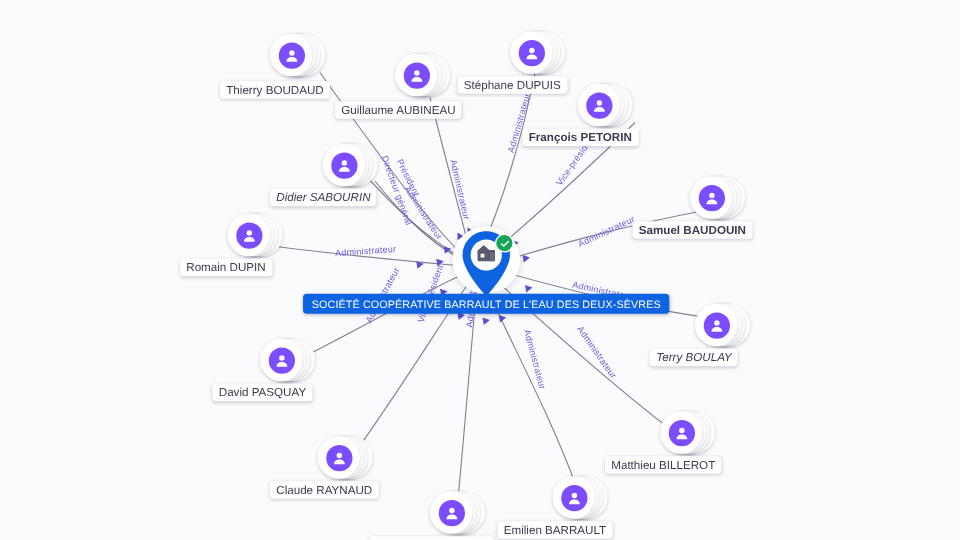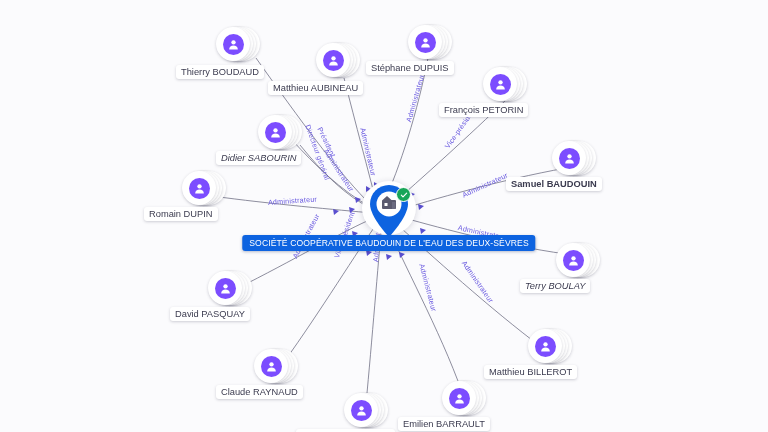--- a/index.html
+++ b/index.html
@@ -150,41 +150,41 @@
     <div class="card c3"></div>
     <div class="card c4">
       <span class="avatar">
         <svg width="13" height="13" viewBox="0 0 24 24">
             <circle cx="12" cy="8" r="4" fill="#fff"></circle>
             <path d="M4 21c0-4.4 3.6-7 8-7s8 2.6 8 7z" fill="#fff"></path>
           </svg>
       </span>
     </div>
   </div>
-  <div class="name-pill" style="left:-48px;top:38px;">Matthieu AUBINEAU</div>
+  <div class="name-pill" style="left:-48px;top:38px;">Guillaume AUBINEAU</div>
 </div>
 
 <div class="person" style="left:430px;top:44px;text-align:right;">
   <div class="stack">
     <div class="card c1"></div>
     <div class="card c2"></div>
     <div class="card c3"></div>
     <div class="card c4">
       <span class="avatar">
         <svg width="13" height="13" viewBox="0 0 24 24">
             <circle cx="12" cy="8" r="4" fill="#fff"></circle>
             <path d="M4 21c0-4.4 3.6-7 8-7s8 2.6 8 7z" fill="#fff"></path>
           </svg>
       </span>
     </div>
   </div>
   <div class="name-pill" style="left:-42px;top:36px;">Stéphane DUPUIS</div>
 </div>
 
-<div class="person" style="left:505px;top:86px;">
+<div class="person" style="left:484px;top:86px;font-weight:bold;">
   <div class="stack">
     <div class="card c1"></div>
     <div class="card c2"></div>
     <div class="card c3"></div>
     <div class="card c4">
       <span class="avatar">
         <svg width="13" height="13" viewBox="0 0 24 24">
             <circle cx="12" cy="8" r="4" fill="#fff"></circle>
             <path d="M4 21c0-4.4 3.6-7 8-7s8 2.6 8 7z" fill="#fff"></path>
           </svg>
@@ -362,13 +362,13 @@
         </g>
       </svg>
     </span>
     <span class="check">
       <svg width="8" height="8" viewBox="0 0 24 24">
           <path d="M4 12.5l5 5L20 6.5" stroke="#fff" stroke-width="3.5" fill="none" stroke-linecap="round" stroke-linejoin="round"></path>
         </svg>
     </span>
   </div>
 </div>
-<div id="company-label">SOCIÉTÉ COOPÉRATIVE BAUDOUIN DE L'EAU DES DEUX-SÈVRES</div>
+<div id="company-label">SOCIÉTÉ COOPÉRATIVE BARRAULT DE L'EAU DES DEUX-SÈVRES</div>
 
 </body></html>

